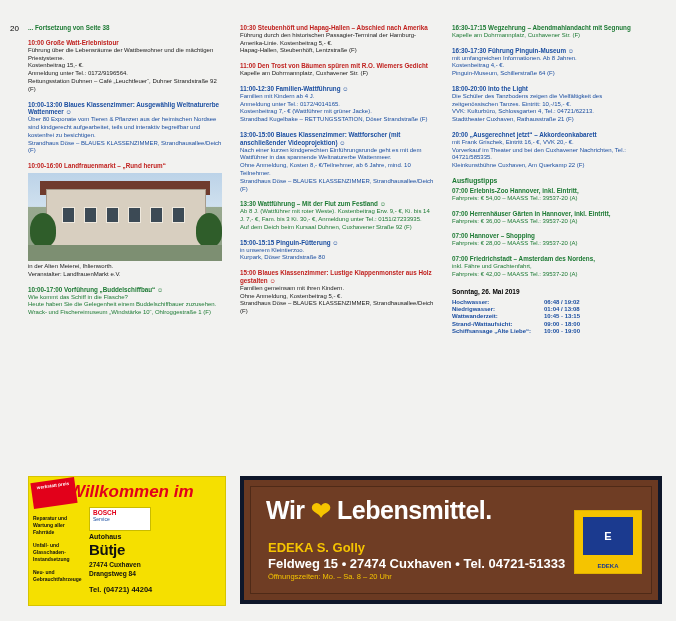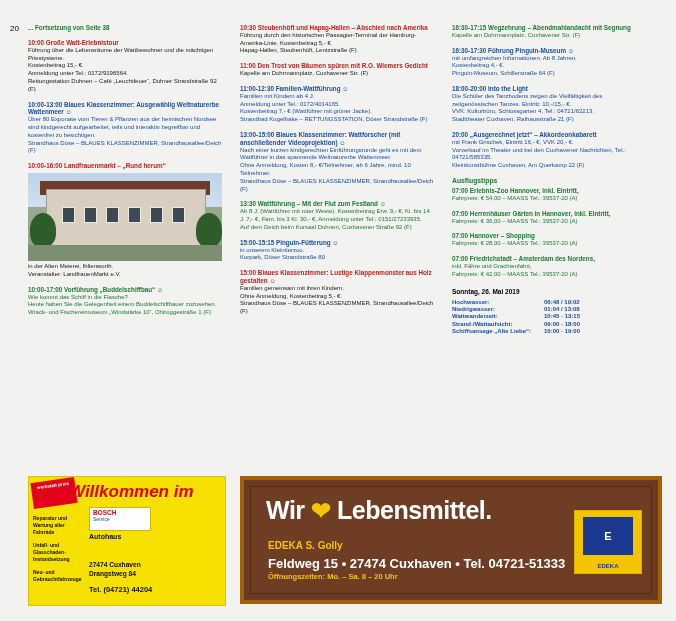--- a/index.html
+++ b/index.html
@@ -121,44 +121,44 @@
     font-size:6.6px; font-weight:bold; color:#111; line-height:1.35;
   }
   .ad1 .tel {
     position:absolute; left:60px; top:108px; width:132px;
     font-size:7.5px; font-weight:bold; color:#111;
   }
 
   .ad2 {
     position:absolute; left:212px; top:0; width:422px; height:128px;
     background:#6b3a22;
-    border:4px solid #a16207;
+    border:4px solid #0f172a;
     box-sizing:border-box;
     overflow:hidden;
   }
   .ad2 .inner {
     position:absolute; left:6px; top:6px; right:6px; bottom:6px;
     background:#6f3d24; border:1px solid #4f2a17;
   }
   .ad2 .slogan {
     position:absolute; left:22px; top:16px;
     font-size:25px; font-weight:bold; color:#ffffff; letter-spacing:-0.5px;
   }
   .ad2 .heart { color:#f5c400; font-size:24px; }
   .ad2 .line1 {
     position:absolute; left:24px; top:60px;
-    font-size:10px; font-weight:bold; color:#f5c400;
+    font-size:13px; font-weight:bold; color:#f5c400;
   }
   .ad2 .line2 {
     position:absolute; left:24px; top:76px;
     font-size:13px; font-weight:bold; color:#ffffff;
   }
   .ad2 .line3 {
     position:absolute; left:24px; top:92px;
-    font-size:7.5px; font-weight:bold; color:#f5c400;
+    font-size:7.5px; font-weight:normal; color:#f5c400;
   }
   .ad2 .logo {
     position:absolute; right:16px; top:30px; width:66px; height:62px;
     background:#f5c400; border:1px solid #e0b200;
   }
   .ad2 .logo .bar {
     position:absolute; left:8px; top:6px; width:50px; height:38px;
     background:#1b3a8f; color:#fff; font-size:11px; font-weight:bold;
     text-align:center; line-height:38px;
   }
@@ -360,20 +360,21 @@
       <div class="leftcopy" style="white-space:pre-line">Reparatur und Wartung aller Fahrräde
 
 Unfall- und Glasschaden-Instandsetzung
 
 Neu- und Gebrauchtfahrzeuge</div>
       <div class="bosch">
         <div class="bt">BOSCH</div>
         <div class="bs">Service</div>
       </div>
       <div class="name">Autohaus</div>
+      <div class="big">Bütje</div>
       <div class="addr" style="white-space:pre-line">27474 Cuxhaven
 Drangstweg 84</div>
       <div class="tel">Tel. (04721) 44204</div>
     </div>
 
     <div class="ad2">
       <div class="inner"></div>
       <div class="slogan">
         <span>Wir</span>
         <span class="heart">❤</span>

